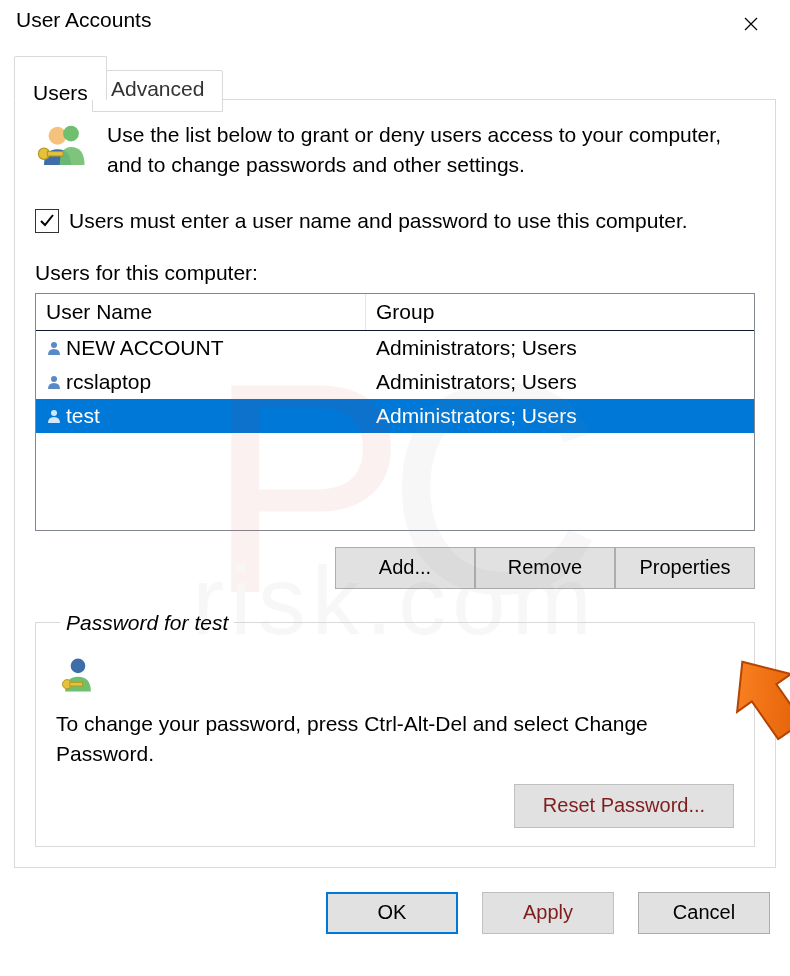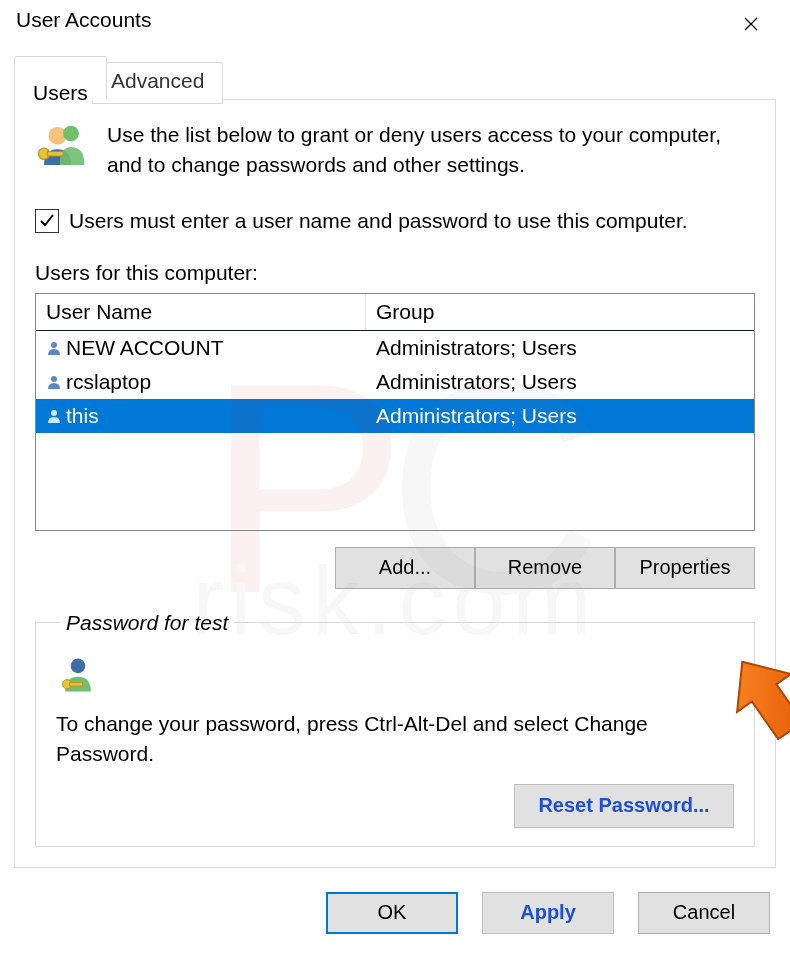--- a/index.html
+++ b/index.html
@@ -29,21 +29,21 @@
     cursor: default;
   }
   .tabs {
     position: relative;
     margin: 10px 14px 0 14px;
     height: 42px;
     border-bottom: 1px solid #d9d9d9;
   }
   .tab {
     position: absolute;
-    top: 4px;
+    top: 12px;
     height: 42px;
     padding: 6px 18px 0 18px;
     font-size: 21px;
     border: 1px solid #d9d9d9;
     background: #fff;
     border-radius: 2px 2px 0 0;
   }
   .tab.active {
     border-bottom: 1px solid #fff;
     z-index: 2;
@@ -97,21 +97,21 @@
   .lv-row .cell.group { flex: 1; }
   .lv-row.selected { background: #0078d7; color: #fff; }
   .u-icon { width: 16px; height: 16px; flex: 0 0 16px; }
   .btn-row { display: flex; justify-content: flex-end; gap: 0; margin-top: 16px; }
   button.win {
     min-width: 140px; height: 42px;
     font-family: inherit; font-size: 20px;
     background: #e1e1e1; border: 1px solid #adadad;
     padding: 0 20px; cursor: default;
   }
-  button.win:disabled { color: #1d4ed8; background: #e1e1e1; border-color: #bfbfbf; font-weight: bold; }
+  button.win:disabled { color: #7f1d1d; background: #e1e1e1; border-color: #bfbfbf; }
   button.win.default { border: 2px solid #0078d7; background: #e1e1e1; }
   fieldset.group {
     border: 1px solid #d9d9d9;
     margin: 22px 0 0 0;
     padding: 18px 20px 18px 20px;
     position: relative;
   }
   fieldset.group legend { font-size: 21px; padding: 0 6px; margin-left: 4px; font-style: italic; }
   .pass-row { display: flex; gap: 12px; align-items: flex-start; flex-direction: column; }
   .pass-icon { width: 44px; height: 44px; flex: 0 0 44px; }
@@ -218,21 +218,21 @@
           <div class="cell group">
             <span>Administrators; Users</span>
           </div>
         </div>
         <div class="lv-row selected">
           <div class="cell user">
             <svg class="u-icon" viewBox="0 0 16 16">
               <circle cx="8" cy="5" r="3" fill="#cfe6ff"></circle>
               <path d="M2 15 Q2 9 8 9 Q14 9 14 15 Z" fill="#cfe6ff"></path>
             </svg>
-            <span>this</span>
+            <span>test</span>
           </div>
           <div class="cell group">
             <span>Administrators; Users</span>
           </div>
         </div>
       </div>
   </div>
 
   <div class="btn-row">
     <button class="win">Add...</button>

